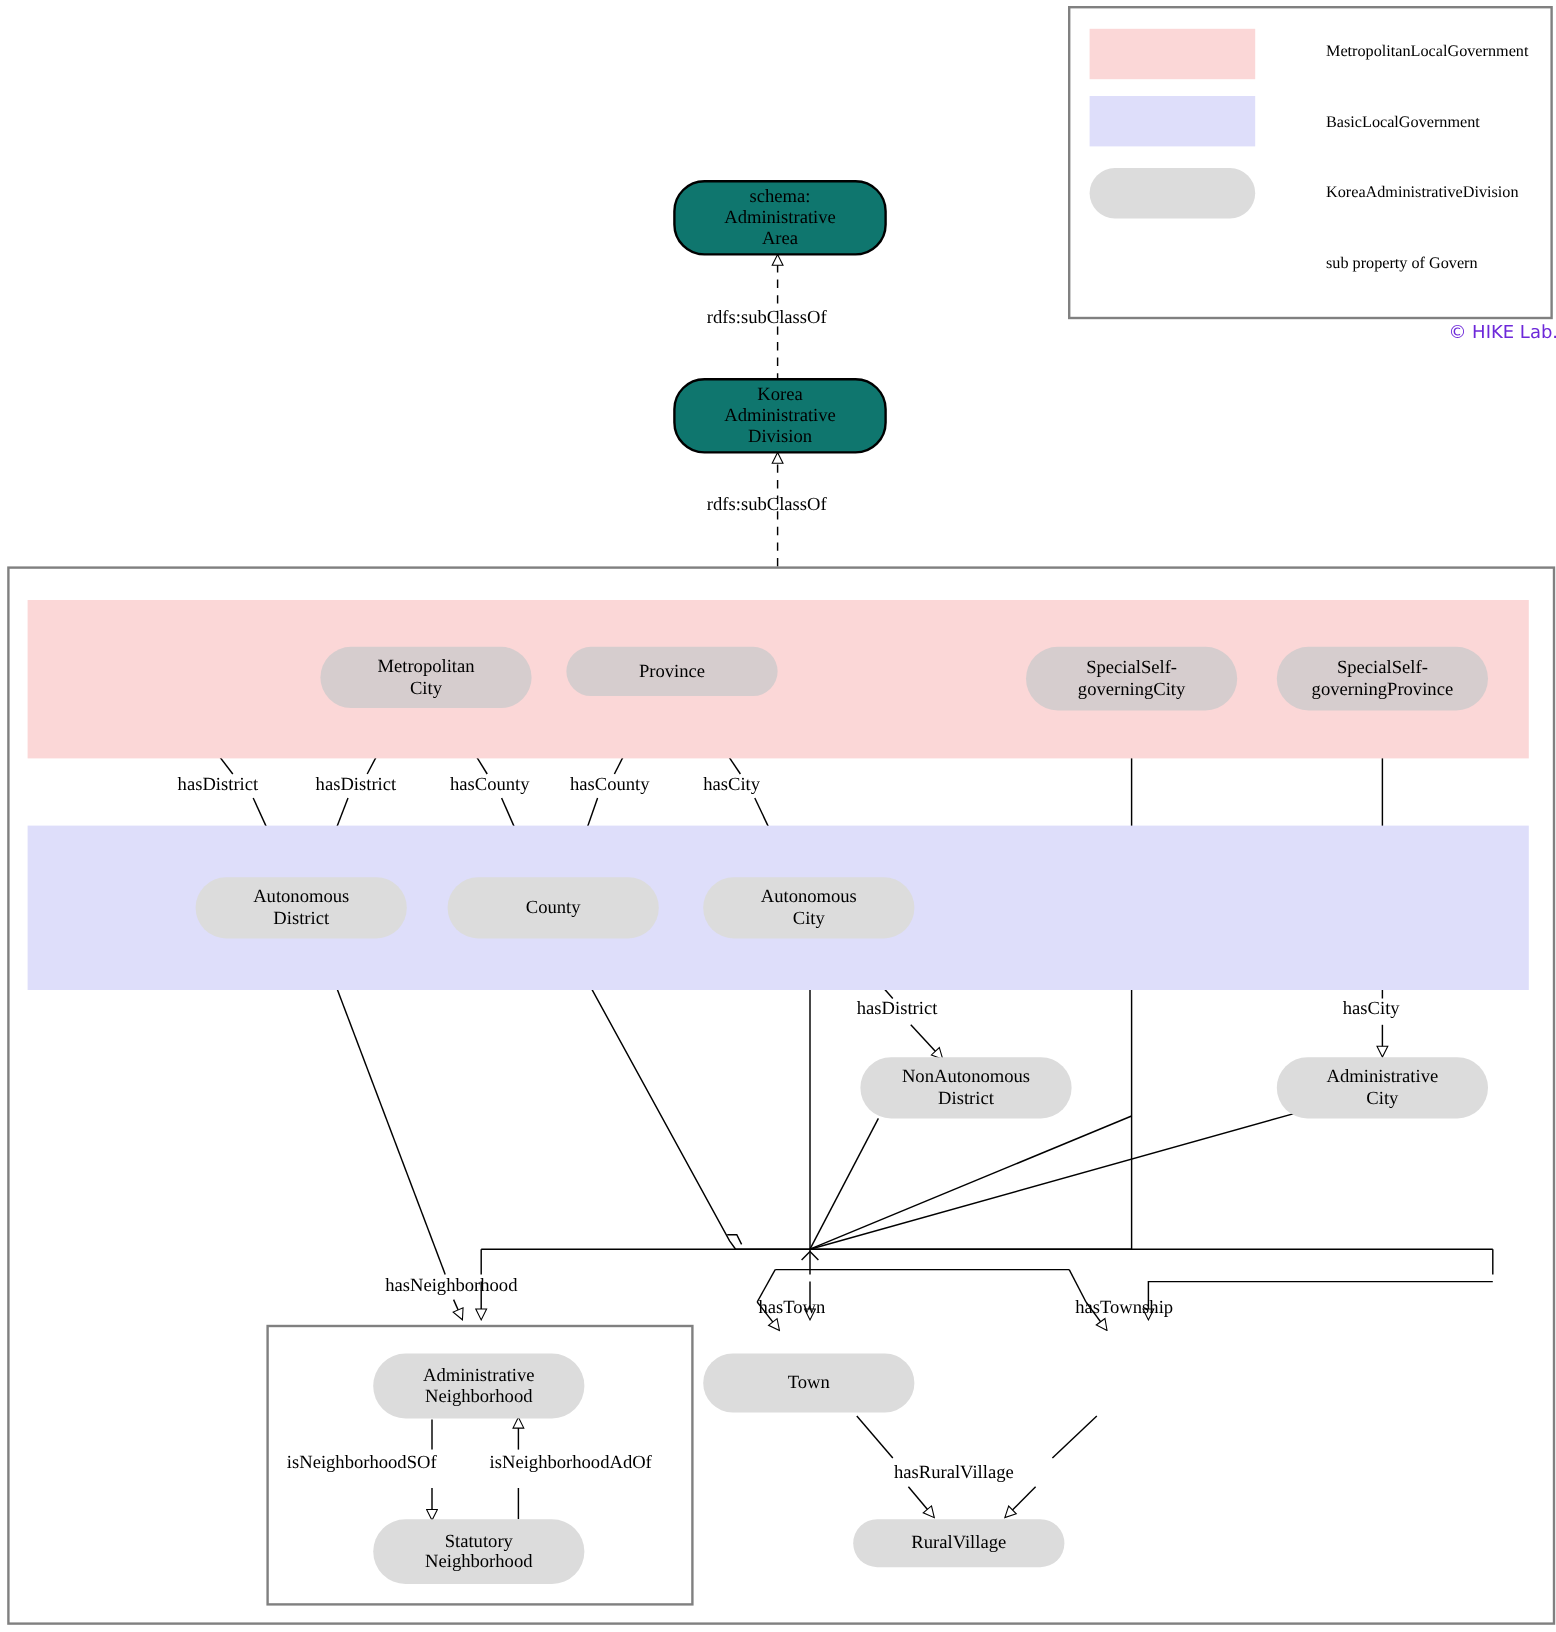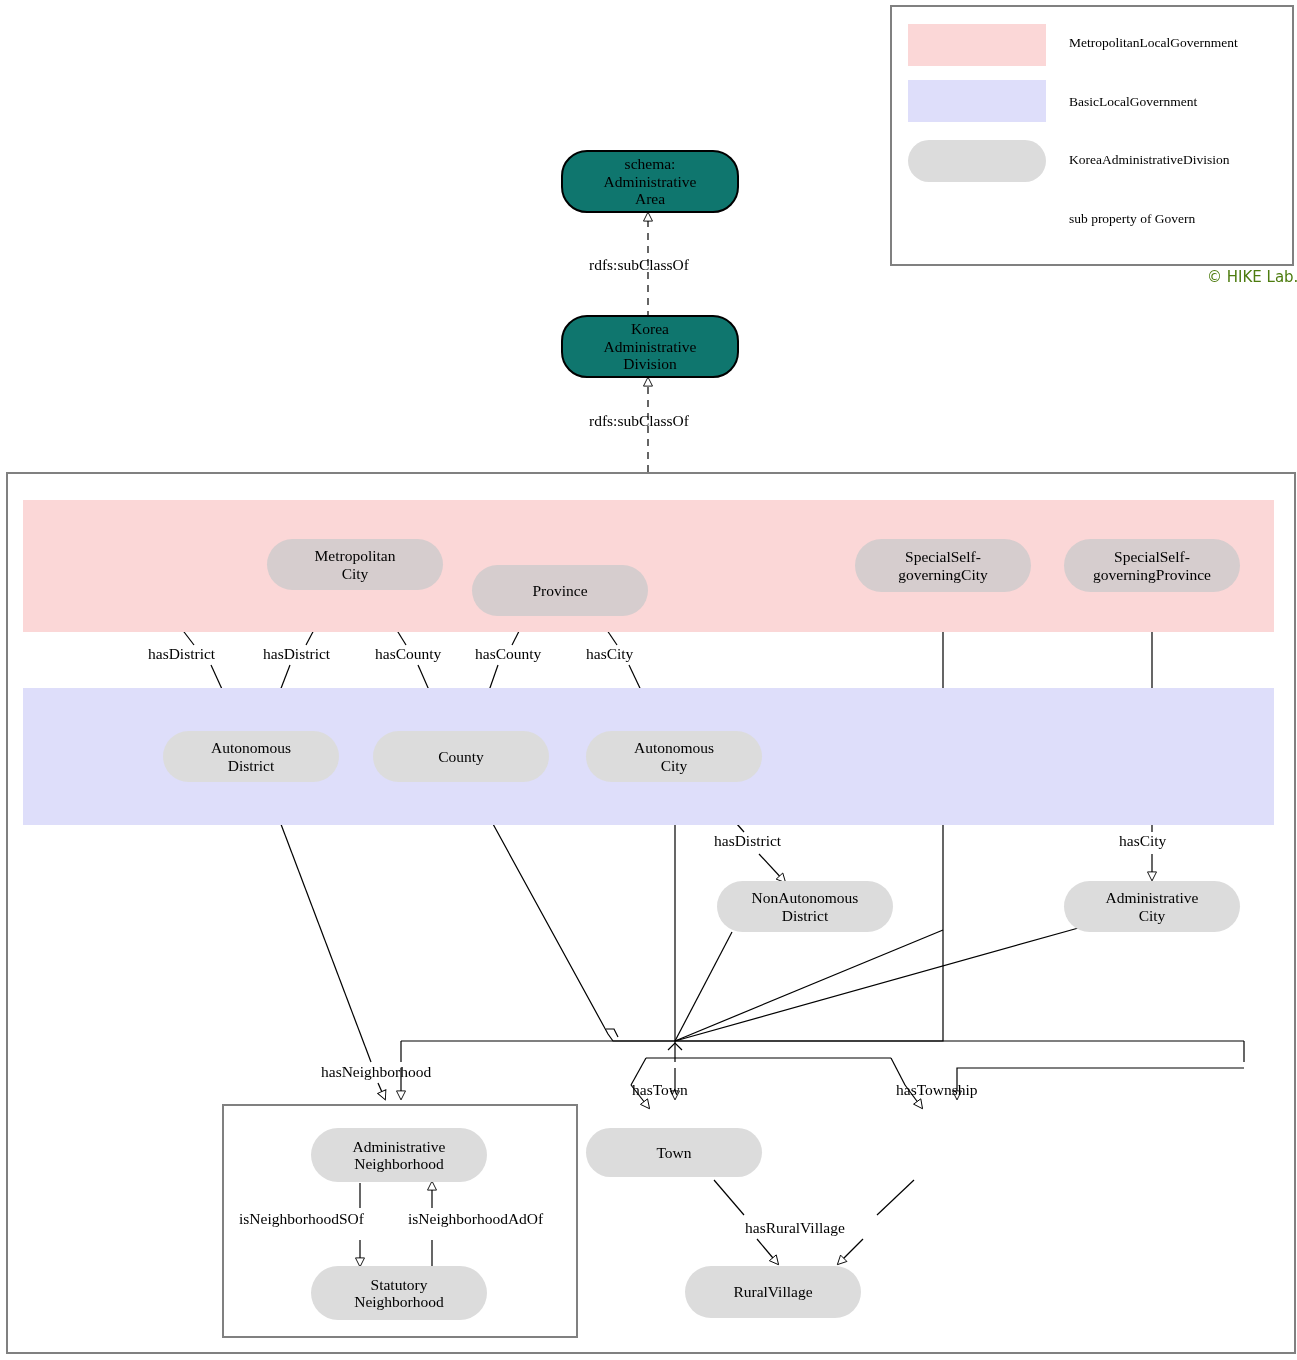--- a/index.html
+++ b/index.html
@@ -10,22 +10,22 @@
   .node{position:absolute;display:flex;align-items:center;justify-content:center;
         text-align:center;line-height:1.12;border-radius:999px;
         font-size:15.5px;white-space:pre-line;}
   .node.gray{background:#dcdcdc;}
   .node.grayOnPink{background:#d6cdce;}
   .node.outline{background:#0f766e;border:2.2px solid #000;border-radius:26px;}
   .elabel{position:absolute;font-size:15.5px;white-space:nowrap;
           background:transparent;text-align:center;}
   .legendbox{position:absolute;border:2.5px solid #808080;background:#fff;}
   .lgswatch{position:absolute;}
-  .lgtext{position:absolute;font-size:13.5px;white-space:nowrap;}
-  .copyright{position:absolute;font-size:15px;color:#4d7c0f;
+  .lgtext{position:absolute;font-size:13.5px;white-space:nowrap;margin-left:36px;}
+  .copyright{position:absolute;font-size:15px;color:#6d28d9;
              font-family:"DejaVu Sans","Liberation Sans",sans-serif;white-space:nowrap;}
   .bandpink{position:absolute;background:#fbd7d7;}
   .bandblue{position:absolute;background:#dedefa;}
   .frame{position:absolute;border:2.5px solid #808080;background:transparent;}
 </style>
 </head>
 <body>
 
 <div id="root">
 
@@ -127,21 +127,21 @@
 Area</div>
 
   <div class="node outline" style="left:561px;top:315px;width:174px;height:59px;">Korea
 Administrative
 Division</div>
 
 
   <div class="node grayOnPink" style="left:267px;top:539px;width:176px;height:51px;">Metropolitan
 City</div>
 
-  <div class="node grayOnPink" style="left:472px;top:539px;width:176px;height:51px;margin-top:26px;">Province</div>
+  <div class="node grayOnPink" style="left:472px;top:539px;width:176px;height:41px;">Province</div>
 
   <div class="node grayOnPink" style="left:855px;top:539px;width:176px;height:53px;">SpecialSelf-
 governingCity</div>
 
   <div class="node grayOnPink" style="left:1064px;top:539px;width:176px;height:53px;">SpecialSelf-
 governingProvince</div>
 
   <div class="node gray" style="left:163px;top:731px;width:176px;height:51px;">Autonomous
 District</div>
 
@@ -158,21 +158,21 @@
 
   <div class="node gray" style="left:311px;top:1128px;width:176px;height:54px;">Administrative
 Neighborhood</div>
 
   <div class="node gray" style="left:311px;top:1266px;width:176px;height:54px;">Statutory
 Neighborhood</div>
 
   <div class="node gray" style="left:586px;top:1128px;width:176px;height:49px;">Town</div>
 
 
-  <div class="node gray" style="left:685px;top:1266px;width:176px;height:52px;">RuralVillage</div>
+  <div class="node gray" style="left:711px;top:1266px;width:176px;height:40px;">RuralVillage</div>
 
   <div class="elabel" style="left:589px;top:256px;">rdfs:subClassOf</div>
   <div class="elabel" style="left:589px;top:412px;">rdfs:subClassOf</div>
 
   <div class="elabel" style="left:148px;top:645px;">hasDistrict</div>
   <div class="elabel" style="left:263px;top:645px;">hasDistrict</div>
   <div class="elabel" style="left:375px;top:645px;">hasCounty</div>
   <div class="elabel" style="left:475px;top:645px;">hasCounty</div>
   <div class="elabel" style="left:586px;top:645px;">hasCity</div>
 

